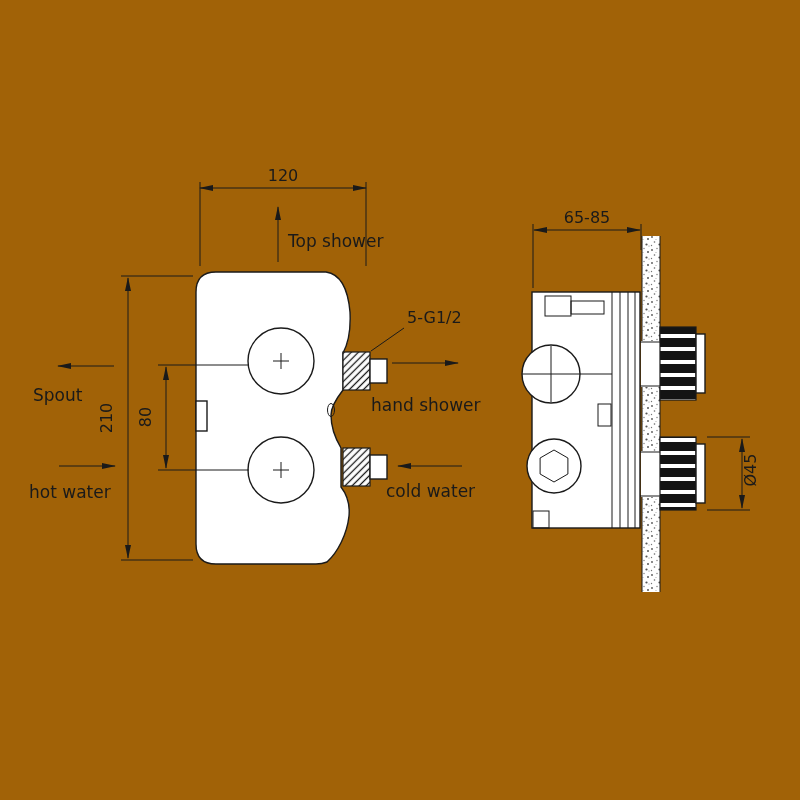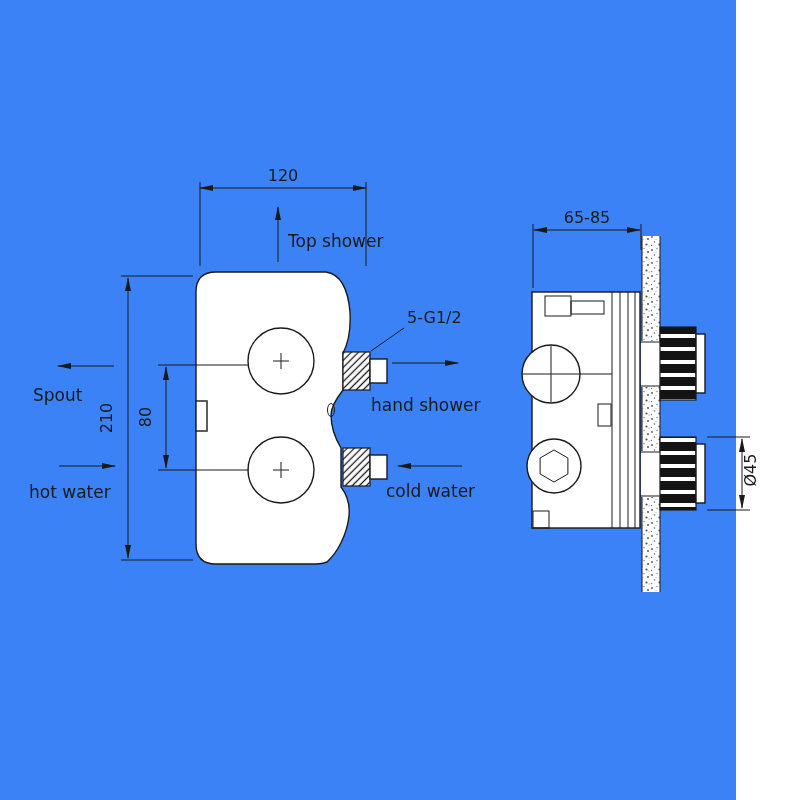--- a/index.html
+++ b/index.html
@@ -1,18 +1,18 @@
 <!DOCTYPE html>
 <html><head>
 <meta charset="utf-8">
 <style>
   html, body { margin: 0; padding: 0; background: #ffffff; }
   .canvas {
-    width: 736px; height: 800px;
-    background: #3b82f6;
+    width: 800px; height: 800px;
+    background: #a16207;
     position: relative;
     font-family: "DejaVu Sans", sans-serif;
   }
   svg { display: block; }
   text {
     font-family: "DejaVu Sans", sans-serif;
     fill: #1a1a1a;
   }
   .dim-text  { font-size: 16px; }
   .flow-text { font-size: 17px; }

